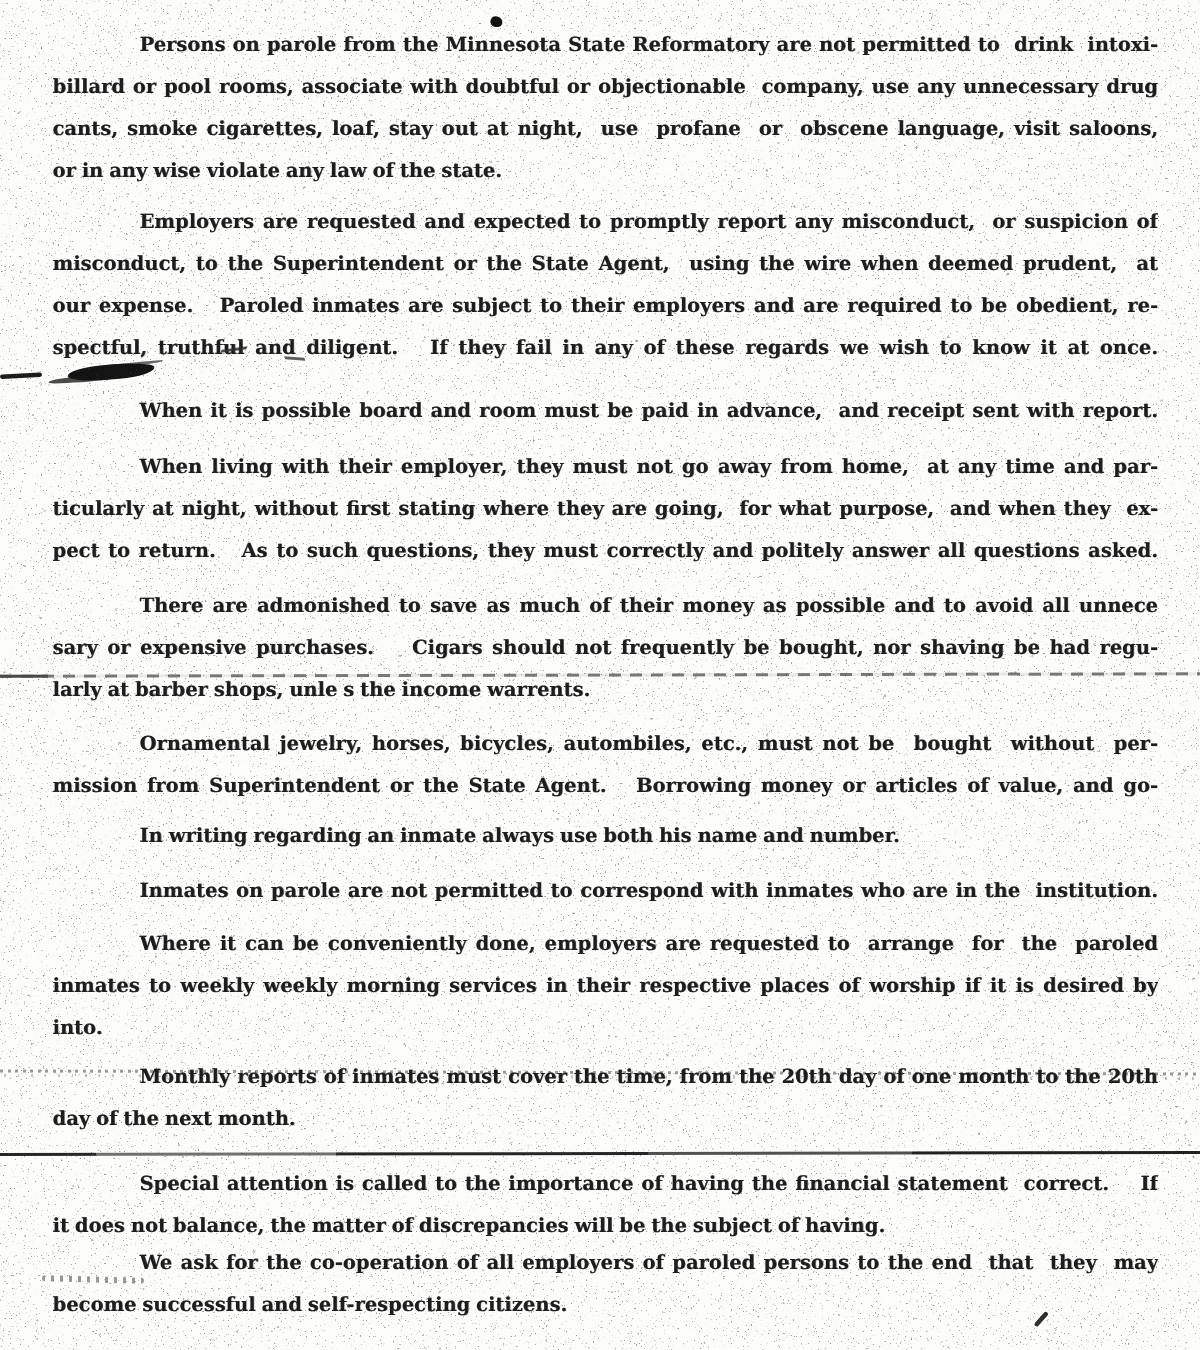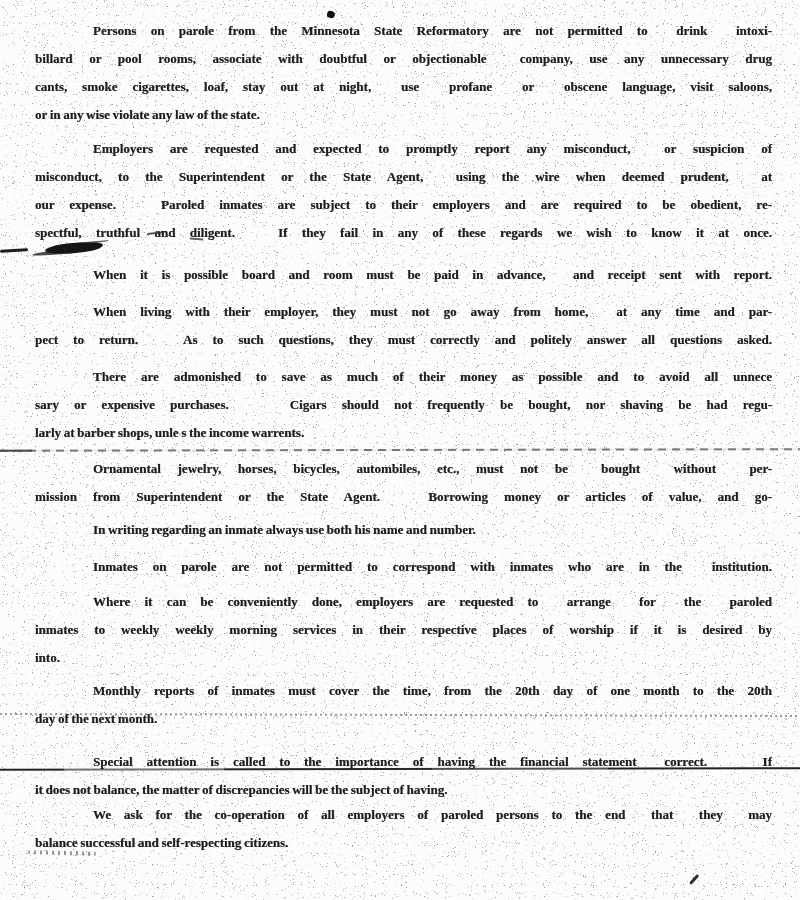--- a/index.html
+++ b/index.html
@@ -5,21 +5,21 @@
   html, body { margin:0; padding:0; }
   body {
     width:800px; height:900px; position:relative; overflow:hidden;
     background: var(--paper, #fcfcfa);
     font-family: "DejaVu Serif", "Liberation Serif", serif;
   }
   .page {
     position:absolute; inset:0; z-index:1;
     padding:17px 28px 0 35px; box-sizing:border-box;
   }
-  .para { position:relative;font-family:Liberation Serif, serif; }
+  .para { position:relative; }
   .line {
     height:28px; line-height:28px; overflow:hidden;
     font-size:13px; font-weight:700; color: var(--ink, #1d1d1d);
     text-align:justify; text-align-last:justify;
     word-spacing:-0.6px; letter-spacing:0;
     text-shadow: 0.35px 0.3px 0.4px rgba(15,15,15,0.5);
   }
   .line.nat { text-align-last:left; }
   .line.ind { text-indent:58px; }
   .p1{margin-bottom:6px}.p2{margin-bottom:14px}.p3{margin-bottom:9px}
@@ -77,20 +77,21 @@
       <div class="line ind">Employers are requested and expected to promptly report any misconduct, &nbsp;or suspicion of</div>
       <div class="line">misconduct, to the Superintendent or the State Agent, &nbsp;using the wire when deemed prudent, &nbsp;at</div>
       <div class="line">our expense. &nbsp;&nbsp;Paroled inmates are subject to their employers and are required to be obedient, re-</div>
       <div class="line">spectful, truthful and diligent. &nbsp;&nbsp;If they fail in any of these regards we wish to know it at once.</div>
     </div>
     <div class="para p3">
       <div class="line ind">When it is possible board and room must be paid in advance, &nbsp;and receipt sent with report.</div>
     </div>
     <div class="para p4">
       <div class="line ind">When living with their employer, they must not go away from home, &nbsp;at any time and par-</div>
+      <div class="line">ticularly at night, without first stating where they are going, &nbsp;for what purpose, &nbsp;and when they &nbsp;ex-</div>
       <div class="line">pect to return. &nbsp;&nbsp;As to such questions, they must correctly and politely answer all questions asked.</div>
     </div>
     <div class="para p5">
       <div class="line ind">There are admonished to save as much of their money as possible and to avoid all unnece</div>
       <div class="line">sary or expensive purchases. &nbsp;&nbsp;&nbsp;Cigars should not frequently be bought, nor shaving be had regu-</div>
       <div class="line nat">larly at barber shops, unle s the income warrents.</div>
     </div>
     <div class="para p6">
       <div class="line ind">Ornamental jewelry, horses, bicycles, autombiles, etc., must not be &nbsp;bought &nbsp;without &nbsp;per-</div>
       <div class="line">mission from Superintendent or the State Agent. &nbsp;&nbsp;Borrowing money or articles of value, and go-</div>
@@ -109,21 +110,21 @@
     <div class="para p10">
       <div class="line ind">Monthly reports of inmates must cover the time, from the 20th day of one month to the 20th</div>
       <div class="line nat">day of the next month.</div>
     </div>
     <div class="para p11">
       <div class="line ind">Special attention is called to the importance of having the financial statement &nbsp;correct. &nbsp;&nbsp;&nbsp;If</div>
       <div class="line nat">it does not balance, the matter of discrepancies will be the subject of having.</div>
     </div>
     <div class="para p12">
       <div class="line ind">We ask for the co-operation of all employers of paroled persons to the end &nbsp;that &nbsp;they &nbsp;may</div>
-      <div class="line nat">balance successful and self-respecting citizens.</div>
+      <div class="line nat">become successful and self-respecting citizens.</div>
     </div>
   </div>
 
 <div class="artifact top-dot"></div>
 <div class="artifact smudge-main"></div>
 <div class="artifact smudge-dash"></div>
 <div class="artifact scribble-a"></div>
 <div class="artifact scribble-b"></div>
 <div class="artifact dash-line"></div>
 <div class="artifact noise-band"></div>

